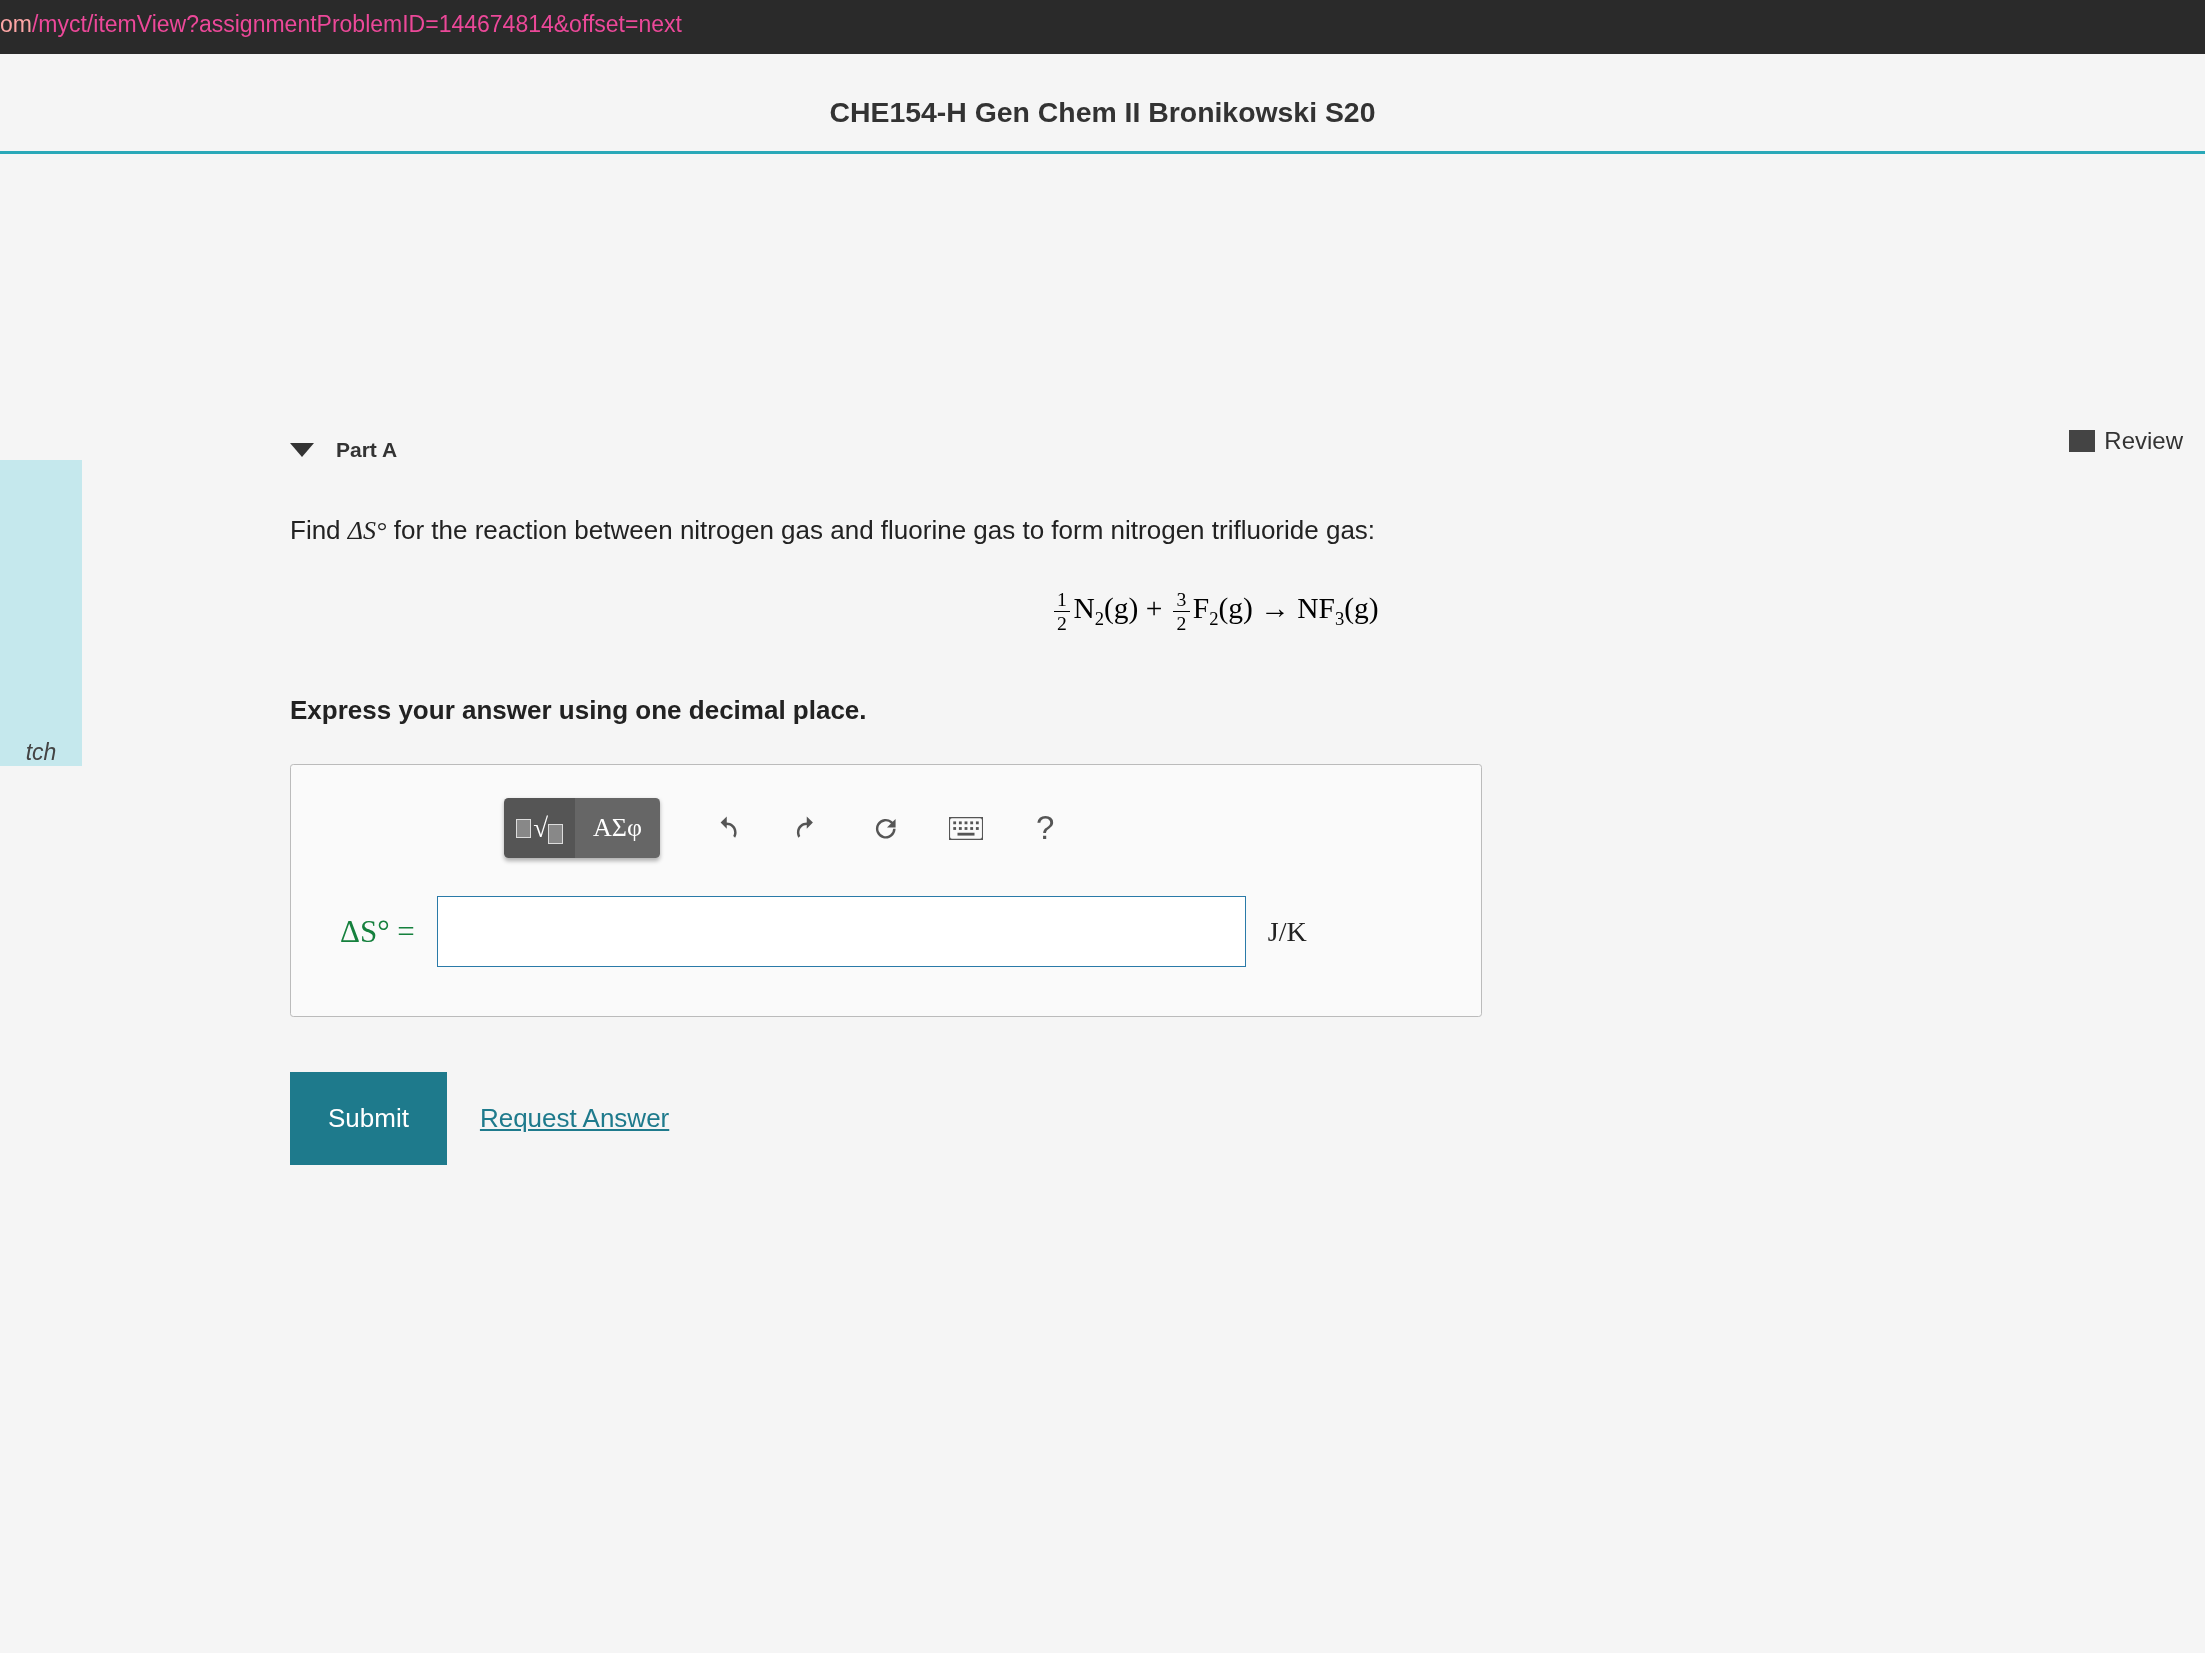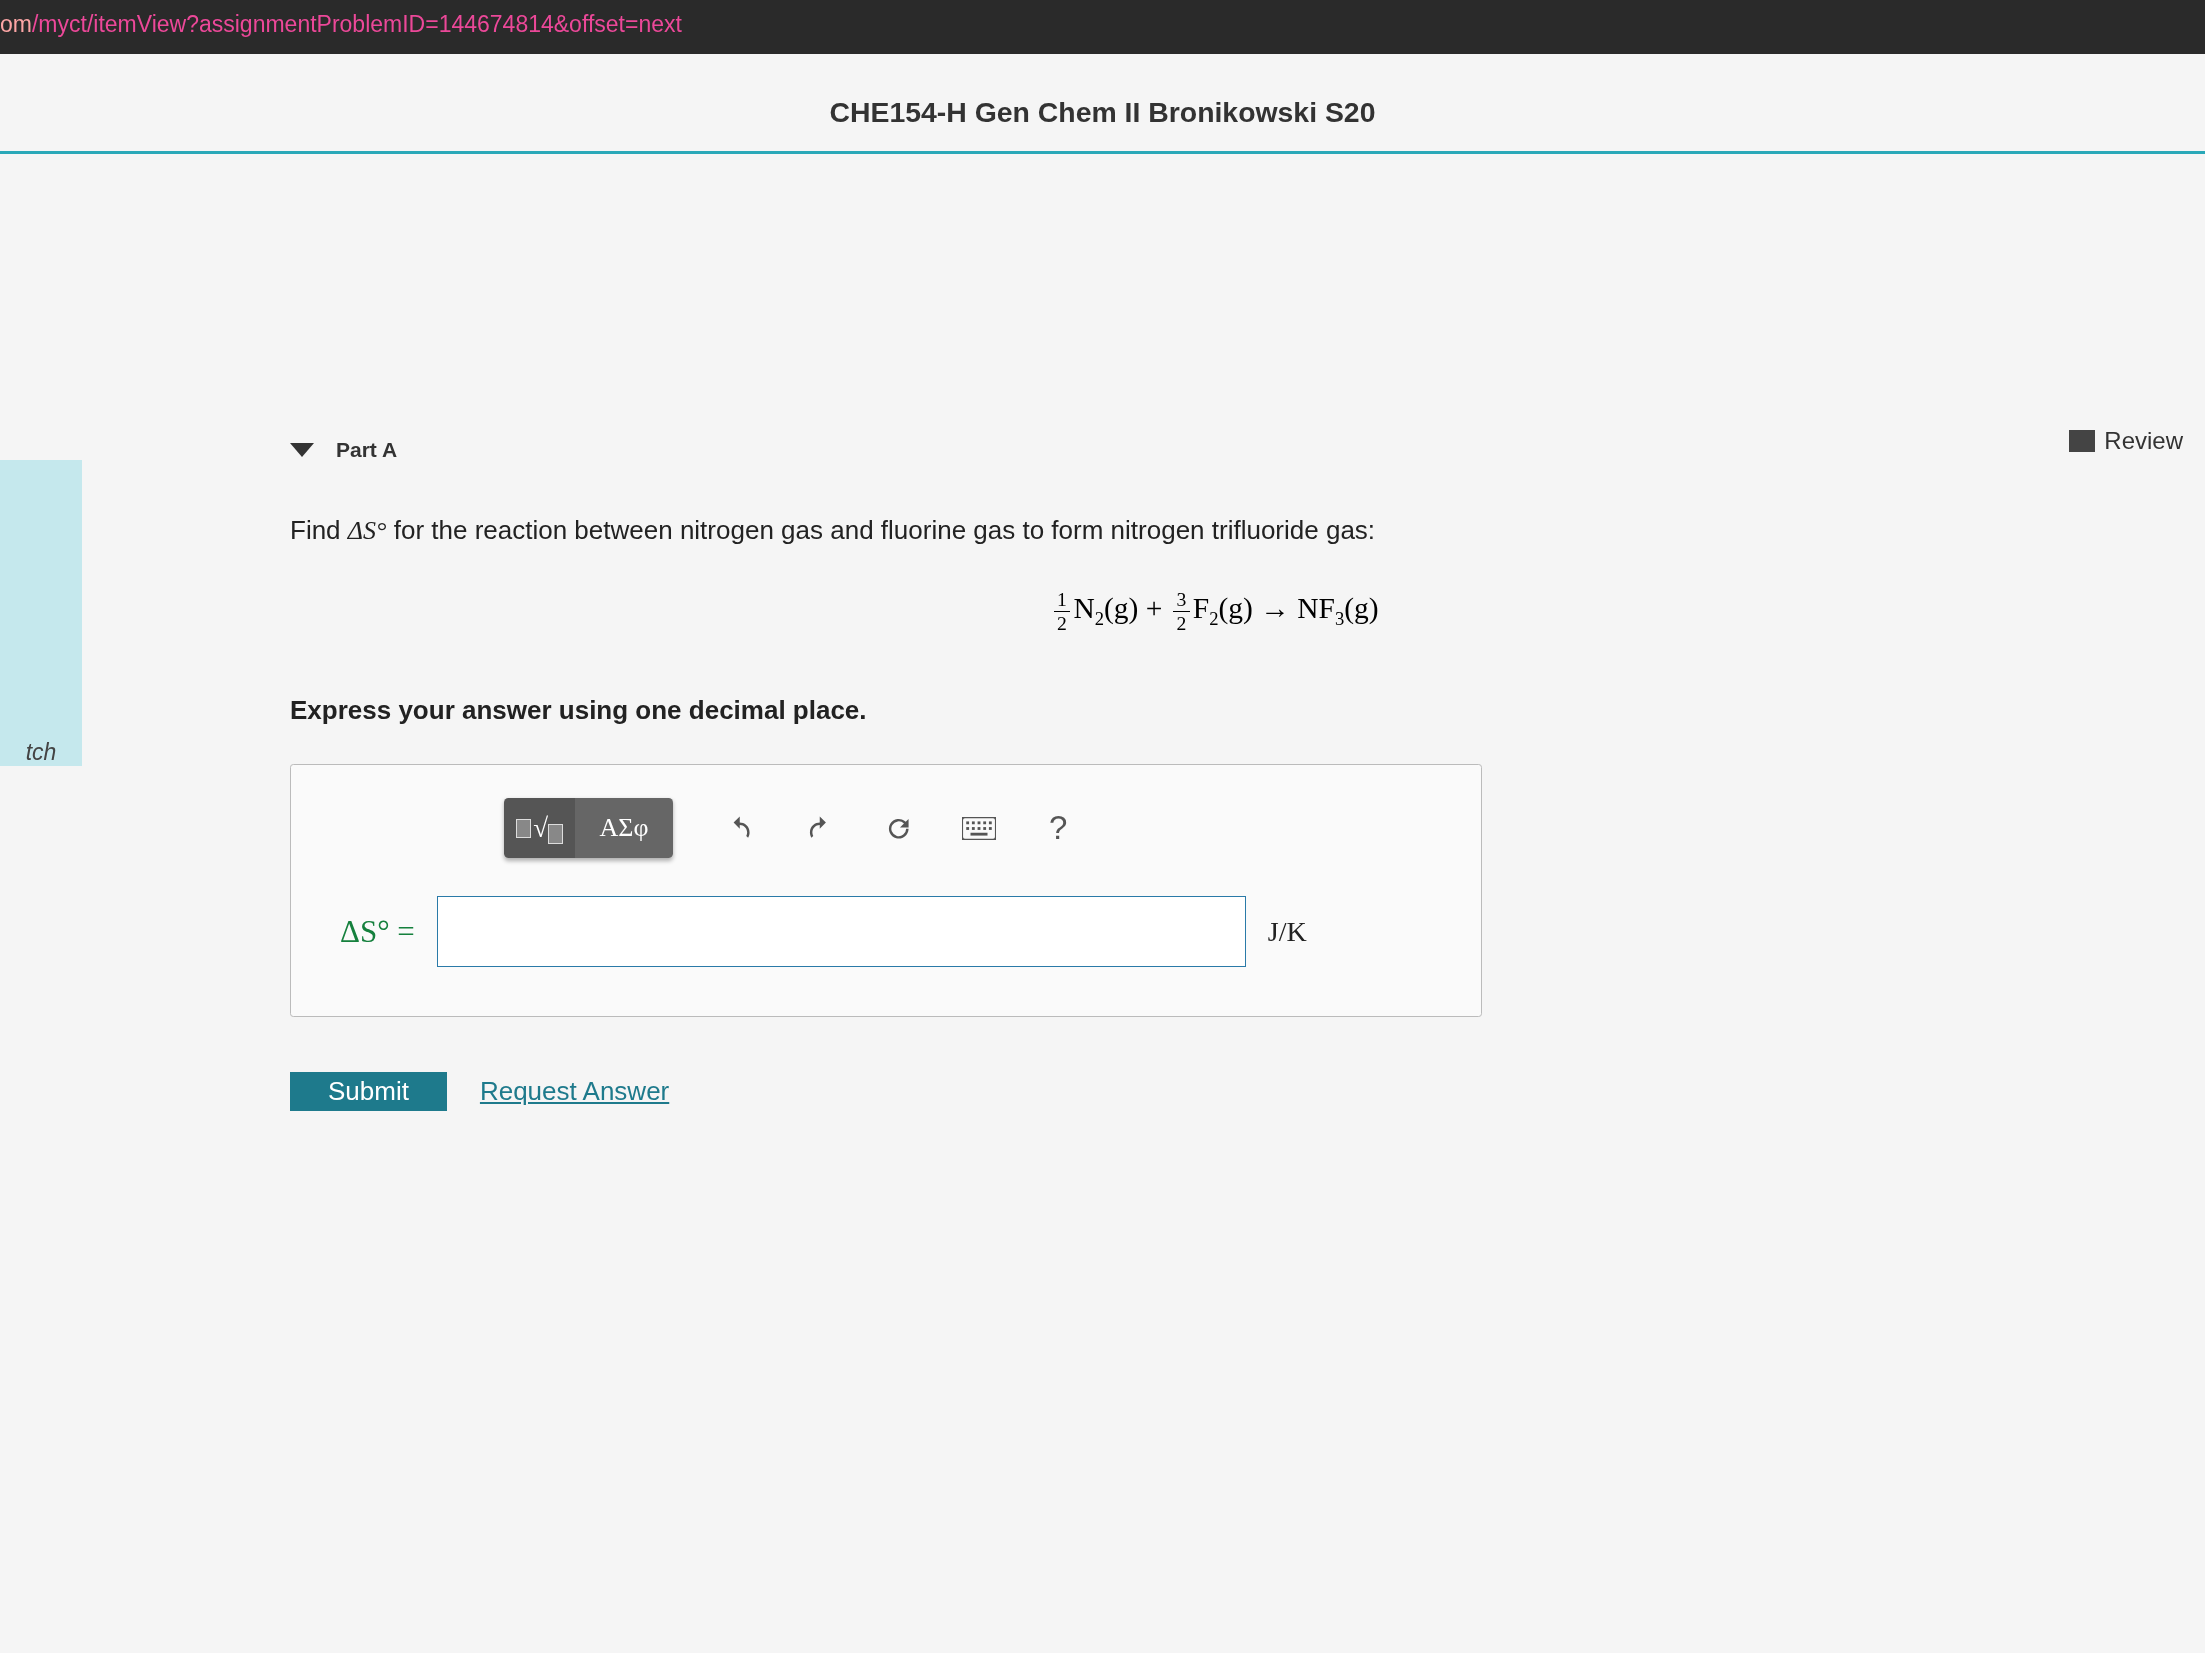--- a/index.html
+++ b/index.html
@@ -148,21 +148,21 @@
     }
     .tool-dark {
       background: #555;
       color: #fff;
     }
     .tool-dark2 {
       background: #666;
       color: #fff;
       font-family: 'Times New Roman', serif;
       font-size: 26px;
-      width: 98px;
+      width: 85px;
     }
     .tool-light {
       width: 60px;
       height: 60px;
       display: inline-flex;
       align-items: center;
       justify-content: center;
       font-size: 29.5px;
       color: #555;
       cursor: pointer;
@@ -194,21 +194,21 @@
     }
     .button-row {
       display: flex;
       align-items: center;
       gap: 33px;
     }
     .submit-btn {
       background: #1e7a8c;
       color: #fff;
       font-size: 26px;
-      padding: 4px 38px;
+      padding: 31px 38px;
       border: none;
       cursor: pointer;
     }
     .request-link {
       color: #1e7a8c;
       font-size: 26px;
       text-decoration: underline;
       cursor: pointer;
     }
     .math-template-icon {

